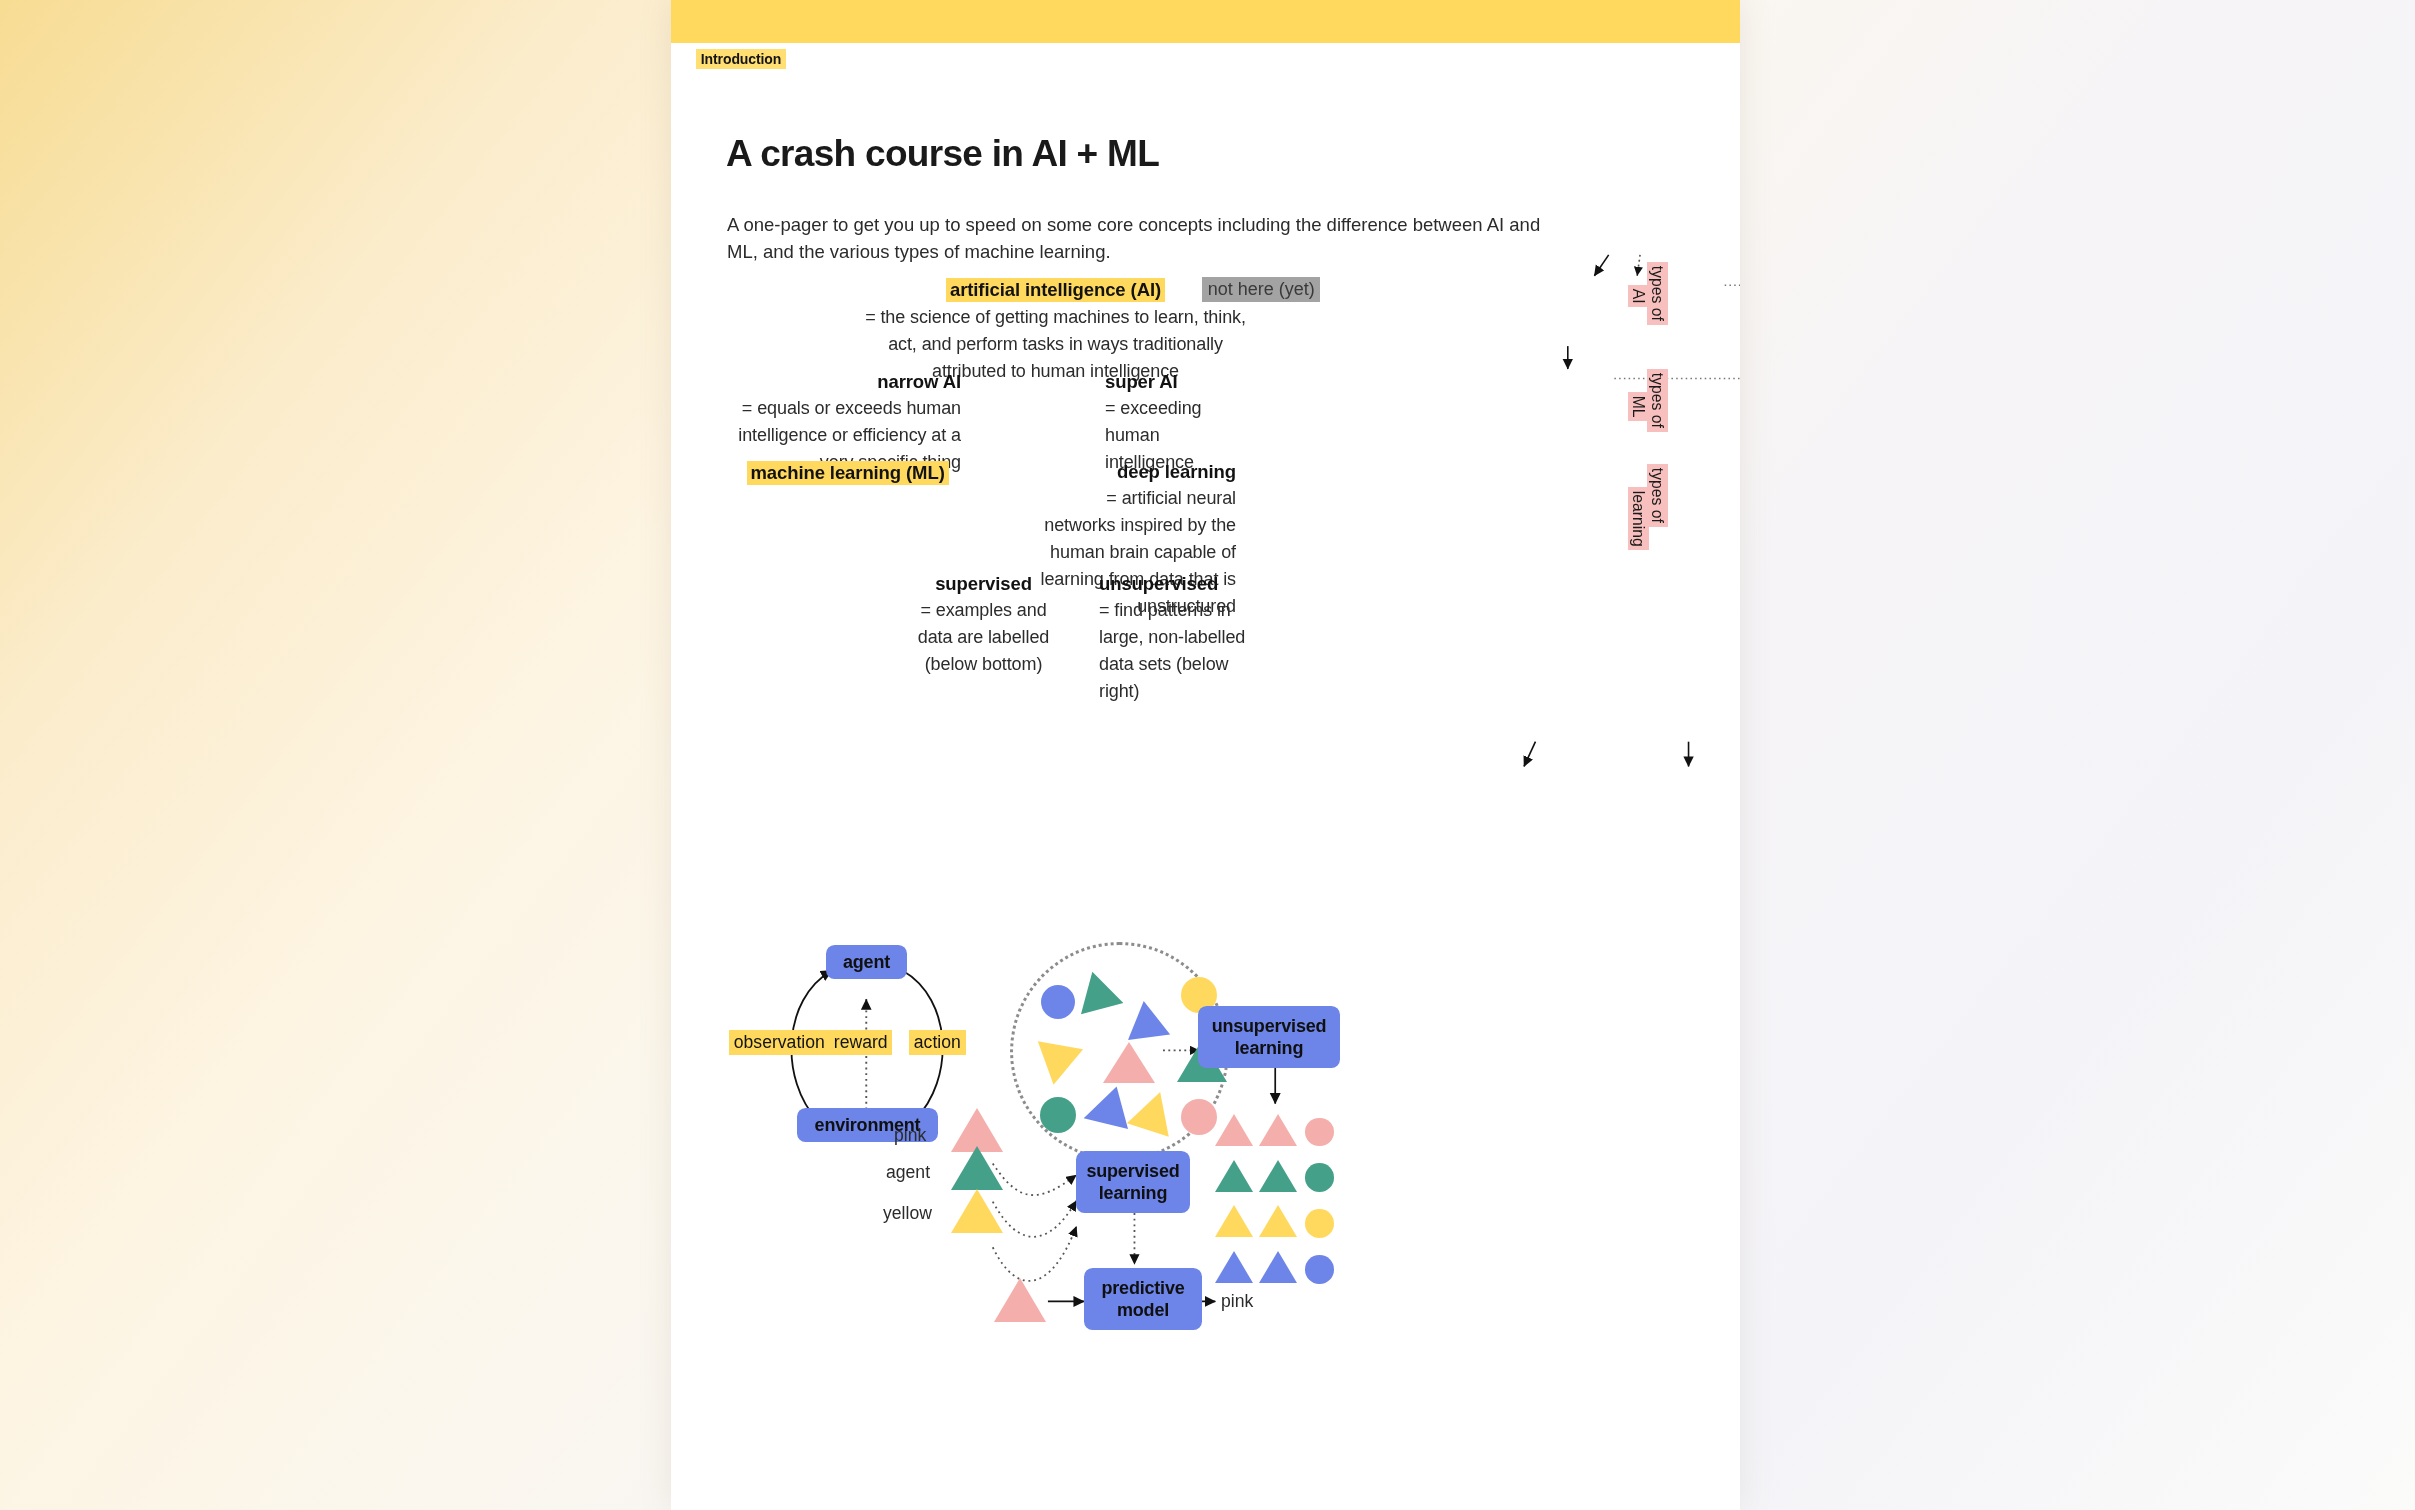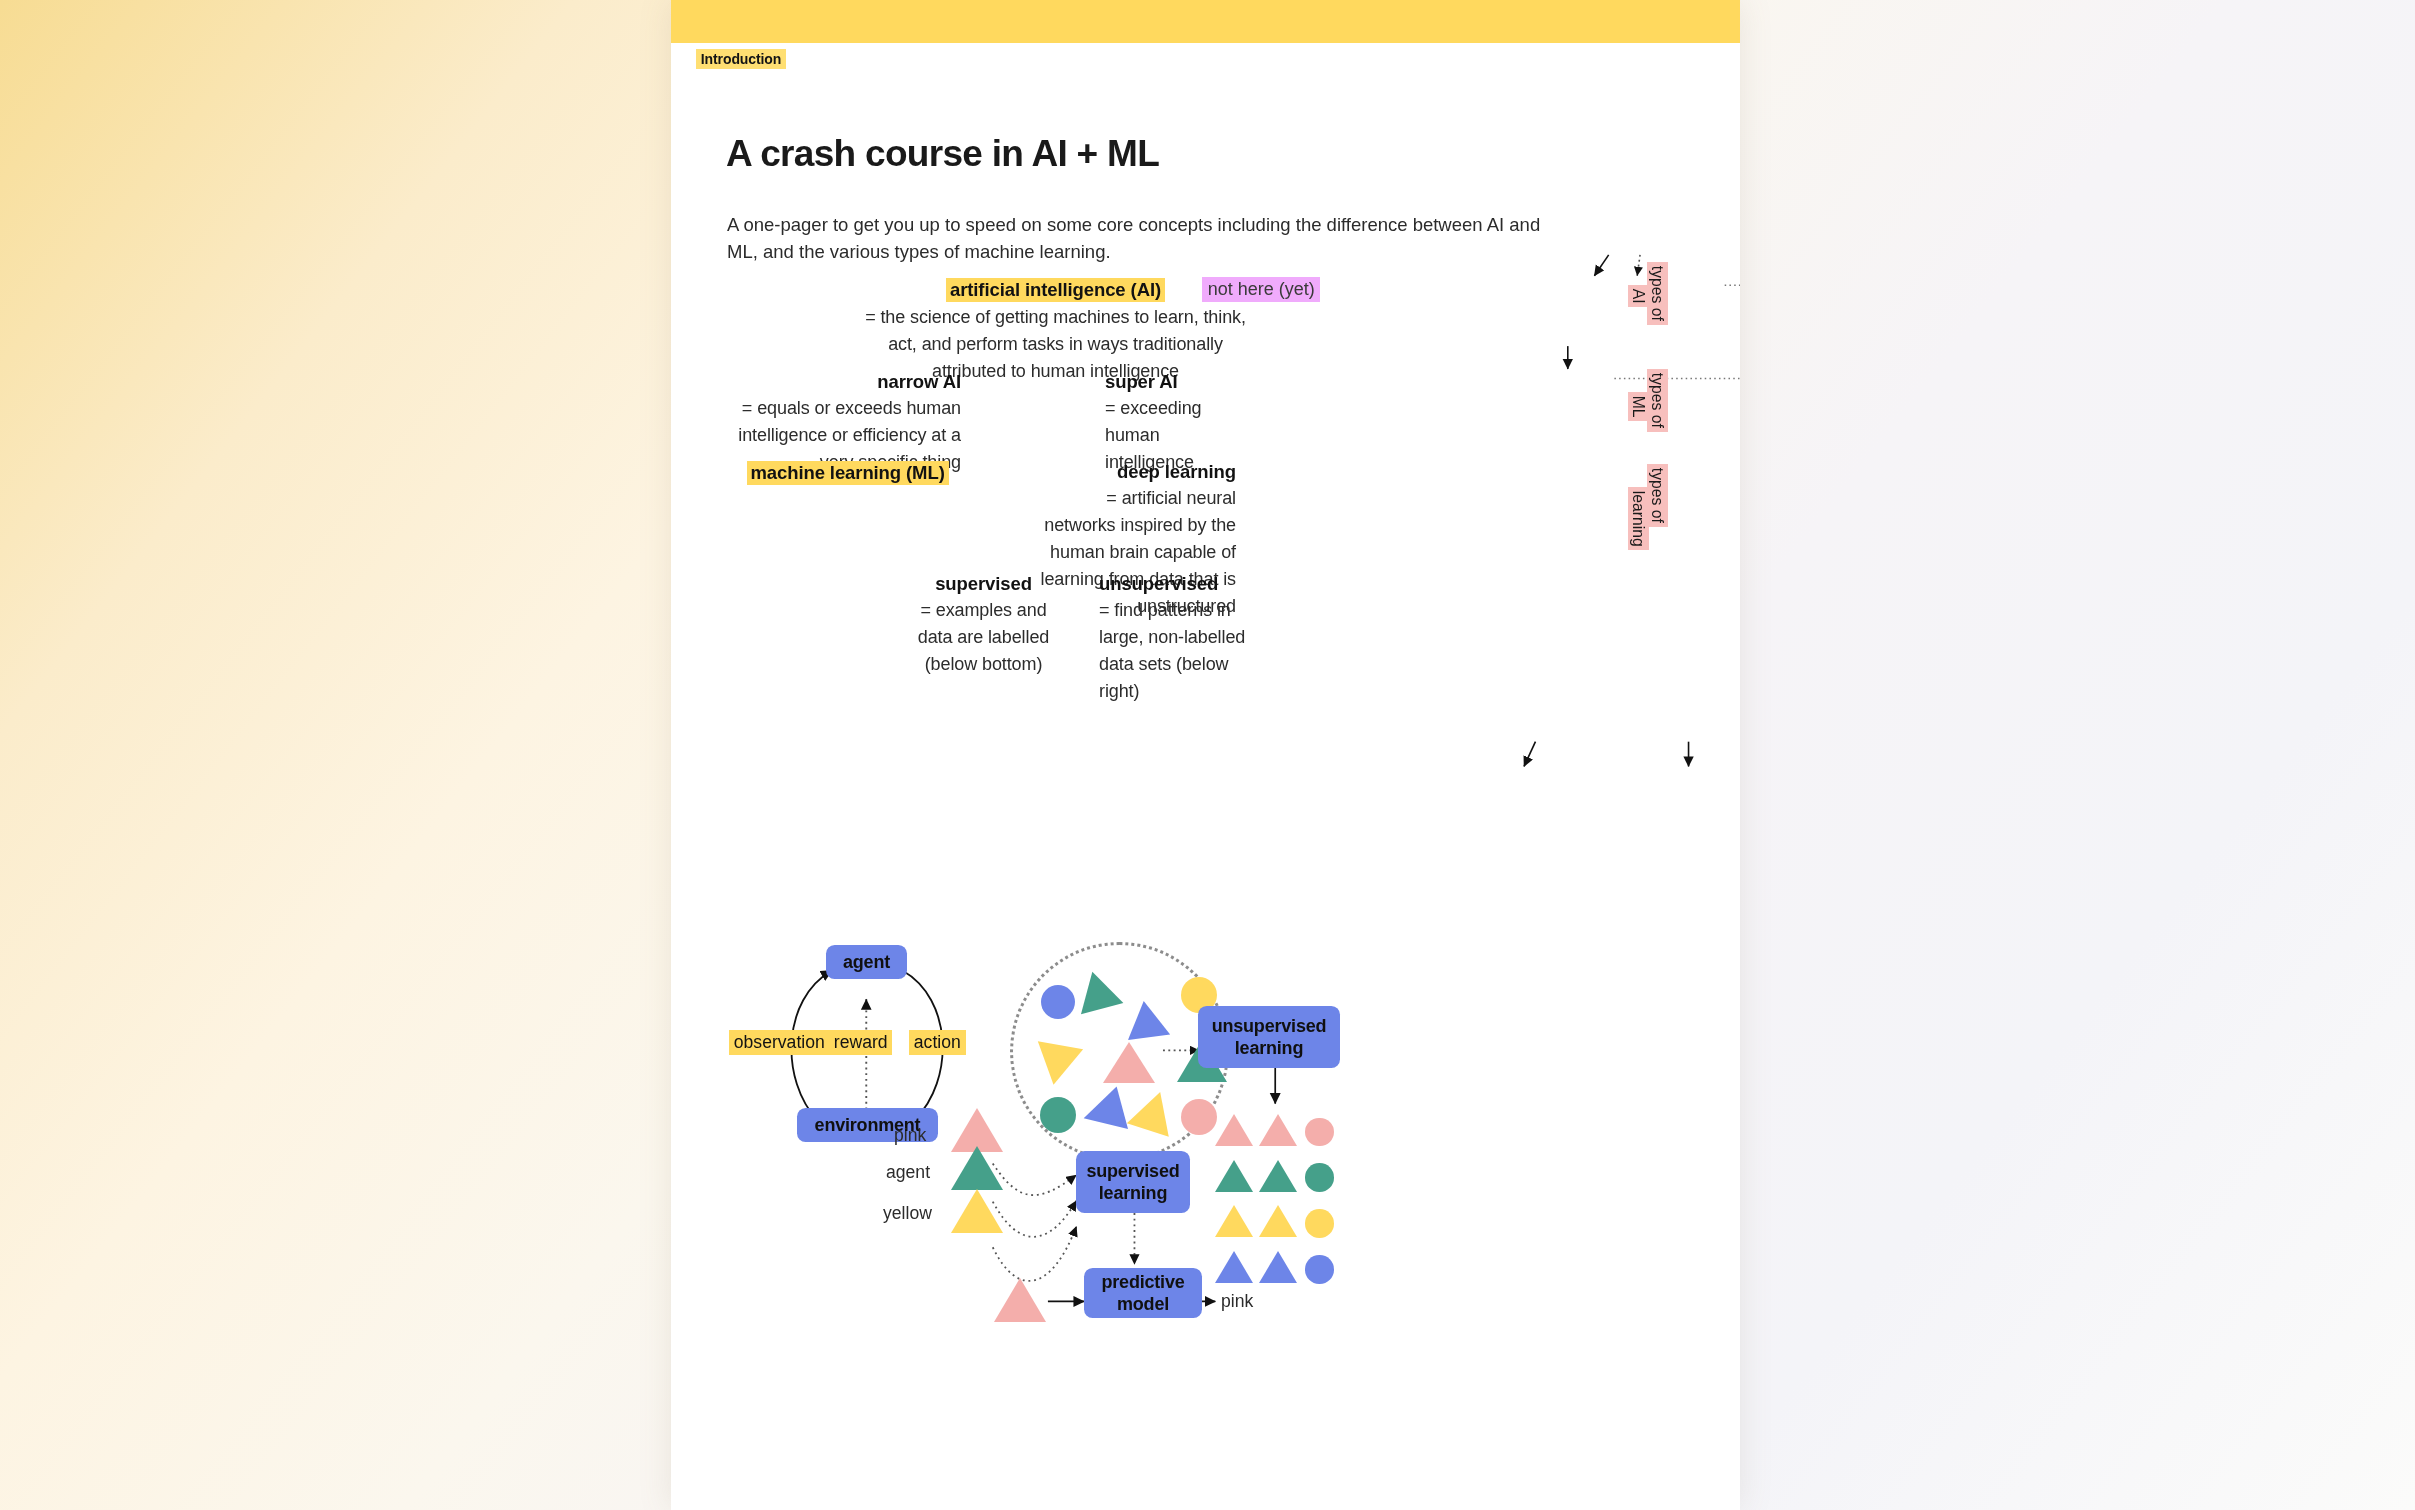--- a/index.html
+++ b/index.html
@@ -62,21 +62,21 @@
     font-size: 18px; line-height: 27px; color: #2c2c2c;
     margin-top: 1.9px; letter-spacing: -0.1px;
   }
   .ta-c { text-align: center; }
   .ta-r { text-align: right; }
   .ta-l { text-align: left; }
 
   .chip-grey {
     position: absolute;
     font-size: 18px; color: #3a3a3a;
-    background: #f0abfc; padding: 1.9px 5.7px;
+    background: #a3a3a3; padding: 1.9px 5.7px;
     white-space: nowrap;
   }
 
   
   .sidelab {
     position: absolute;
     font-size: 15.7px; line-height: 17px; color: #1a1a1a;
     white-space: nowrap;
     transform-origin: 0 0;
     transform: rotate(90deg);
@@ -278,19 +278,19 @@
     <div class="plainlab" style="left:209px; top:244px;">agent</div>
     <div class="tri" style="left:274px; top:228px; border-left:26px solid transparent; border-right:26px solid transparent; border-bottom:44px solid #45a08a;"></div>
 
     <div class="plainlab" style="left:206px; top:285px;">yellow</div>
     <div class="tri" style="left:274px; top:271px; border-left:26px solid transparent; border-right:26px solid transparent; border-bottom:44px solid #ffd95e;"></div>
 
     <div class="bluebox" style="left:399px; top:233px; width:114px; height:62px;">supervised learning</div>
 
     <div class="tri" style="left:317px; top:360px; border-left:26px solid transparent; border-right:26px solid transparent; border-bottom:44px solid #f4aeab;"></div>
 
-    <div class="bluebox" style="left:407px; top:350px; width:118px; height:50px;">predictive model</div>
+    <div class="bluebox" style="left:407px; top:350px; width:118px; height:62px;">predictive model</div>
 
     <div class="plainlab" style="left:544px; top:373px;">pink</div>
   </div>
 
 </div>
 
 
 </body></html>

